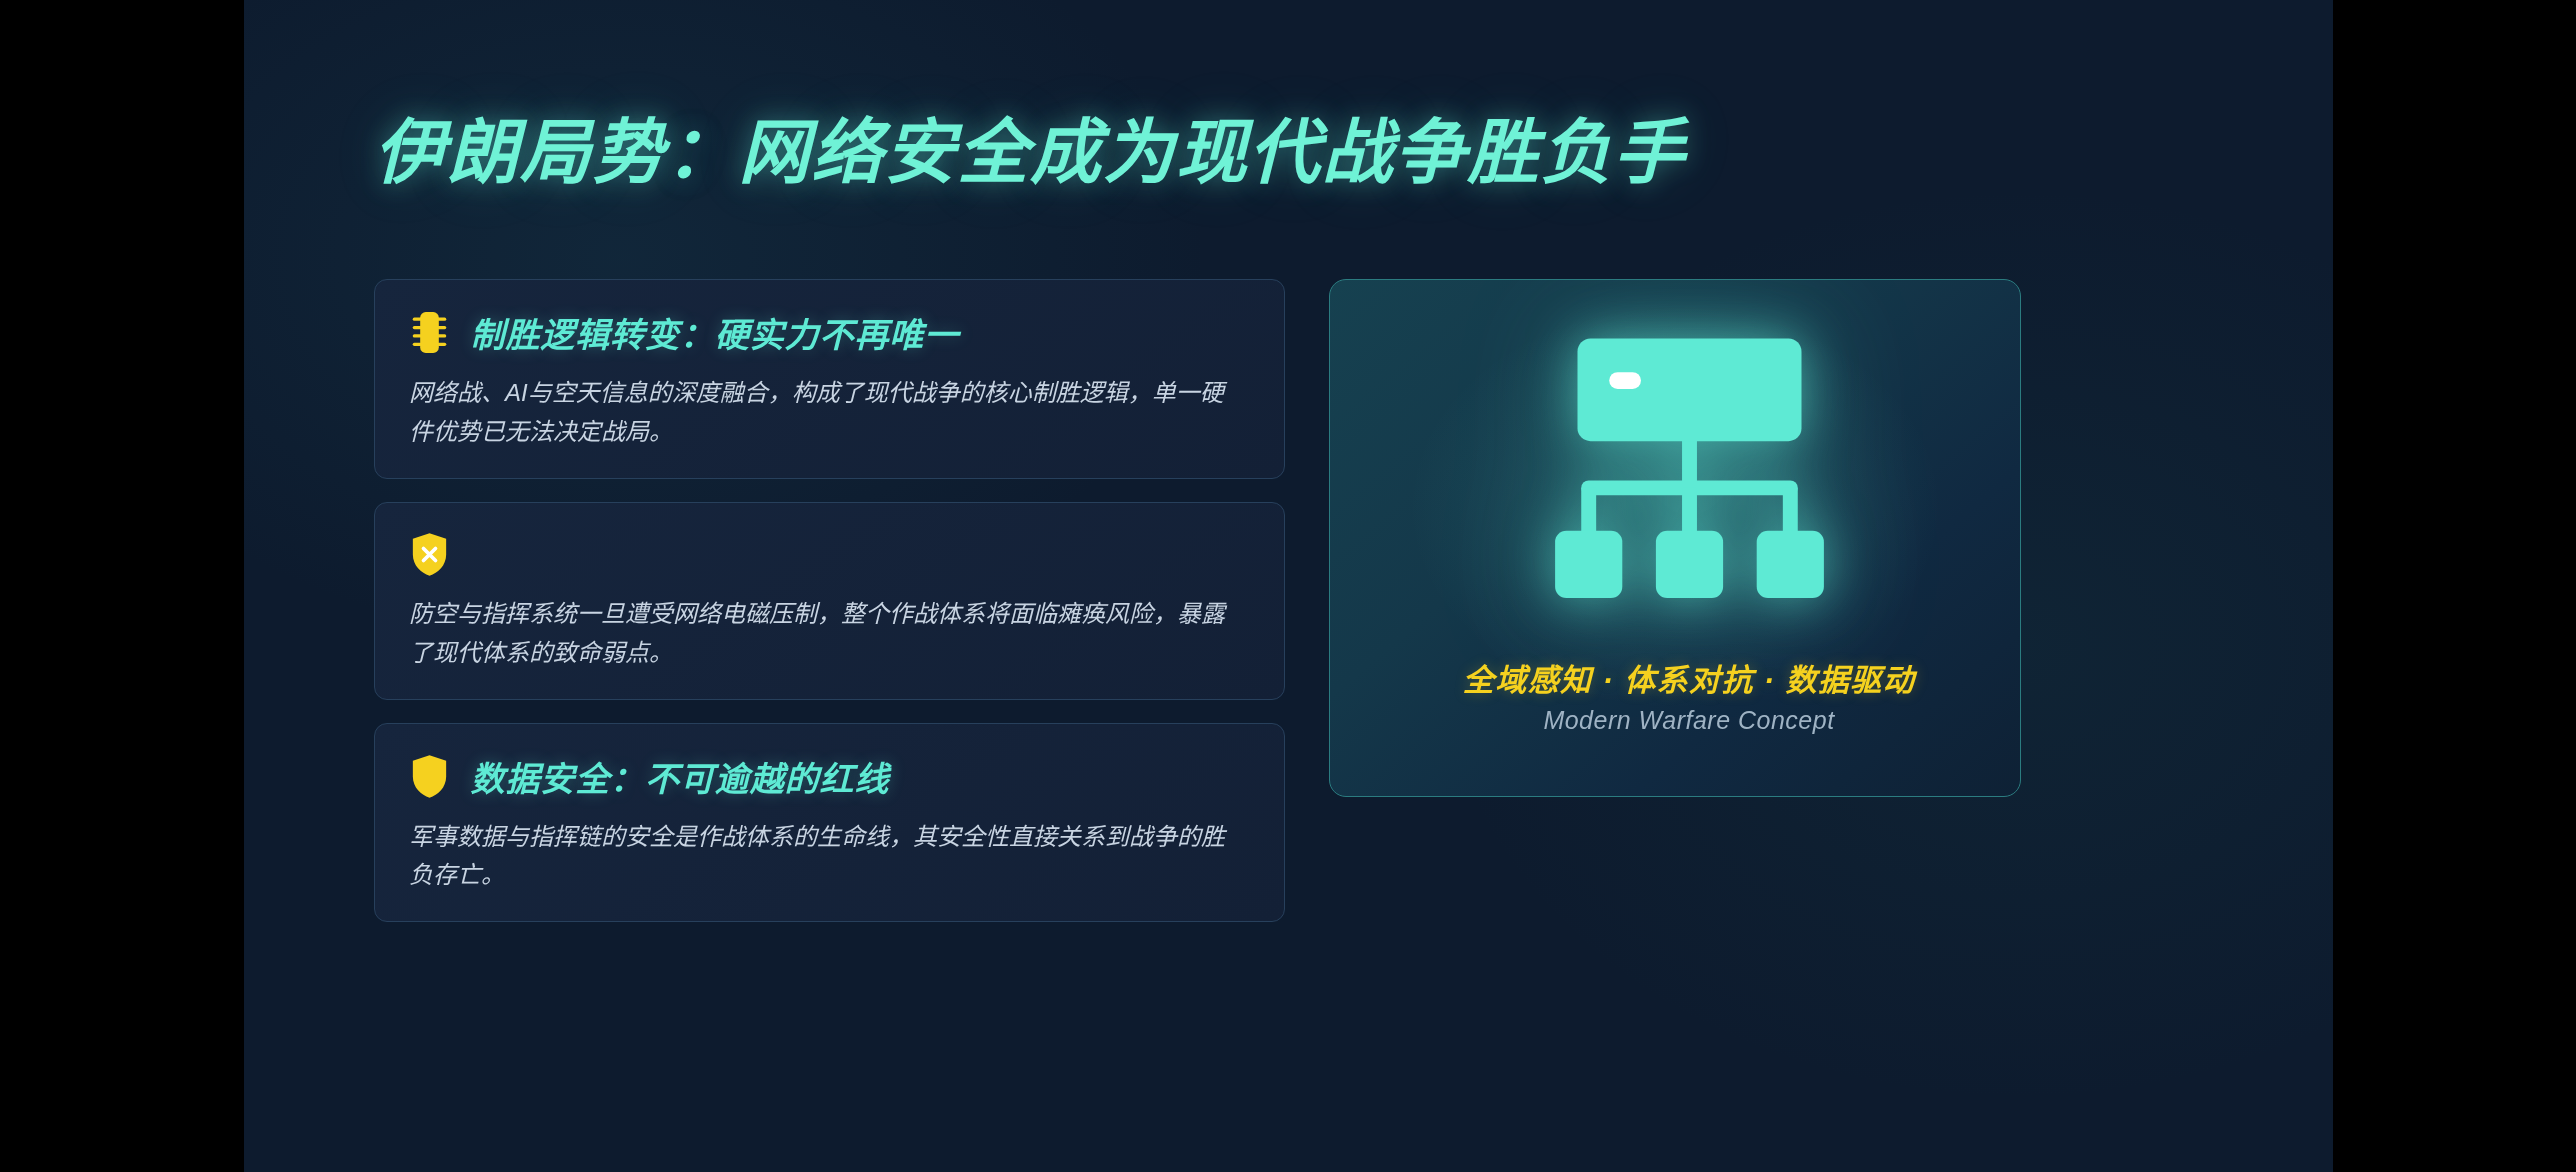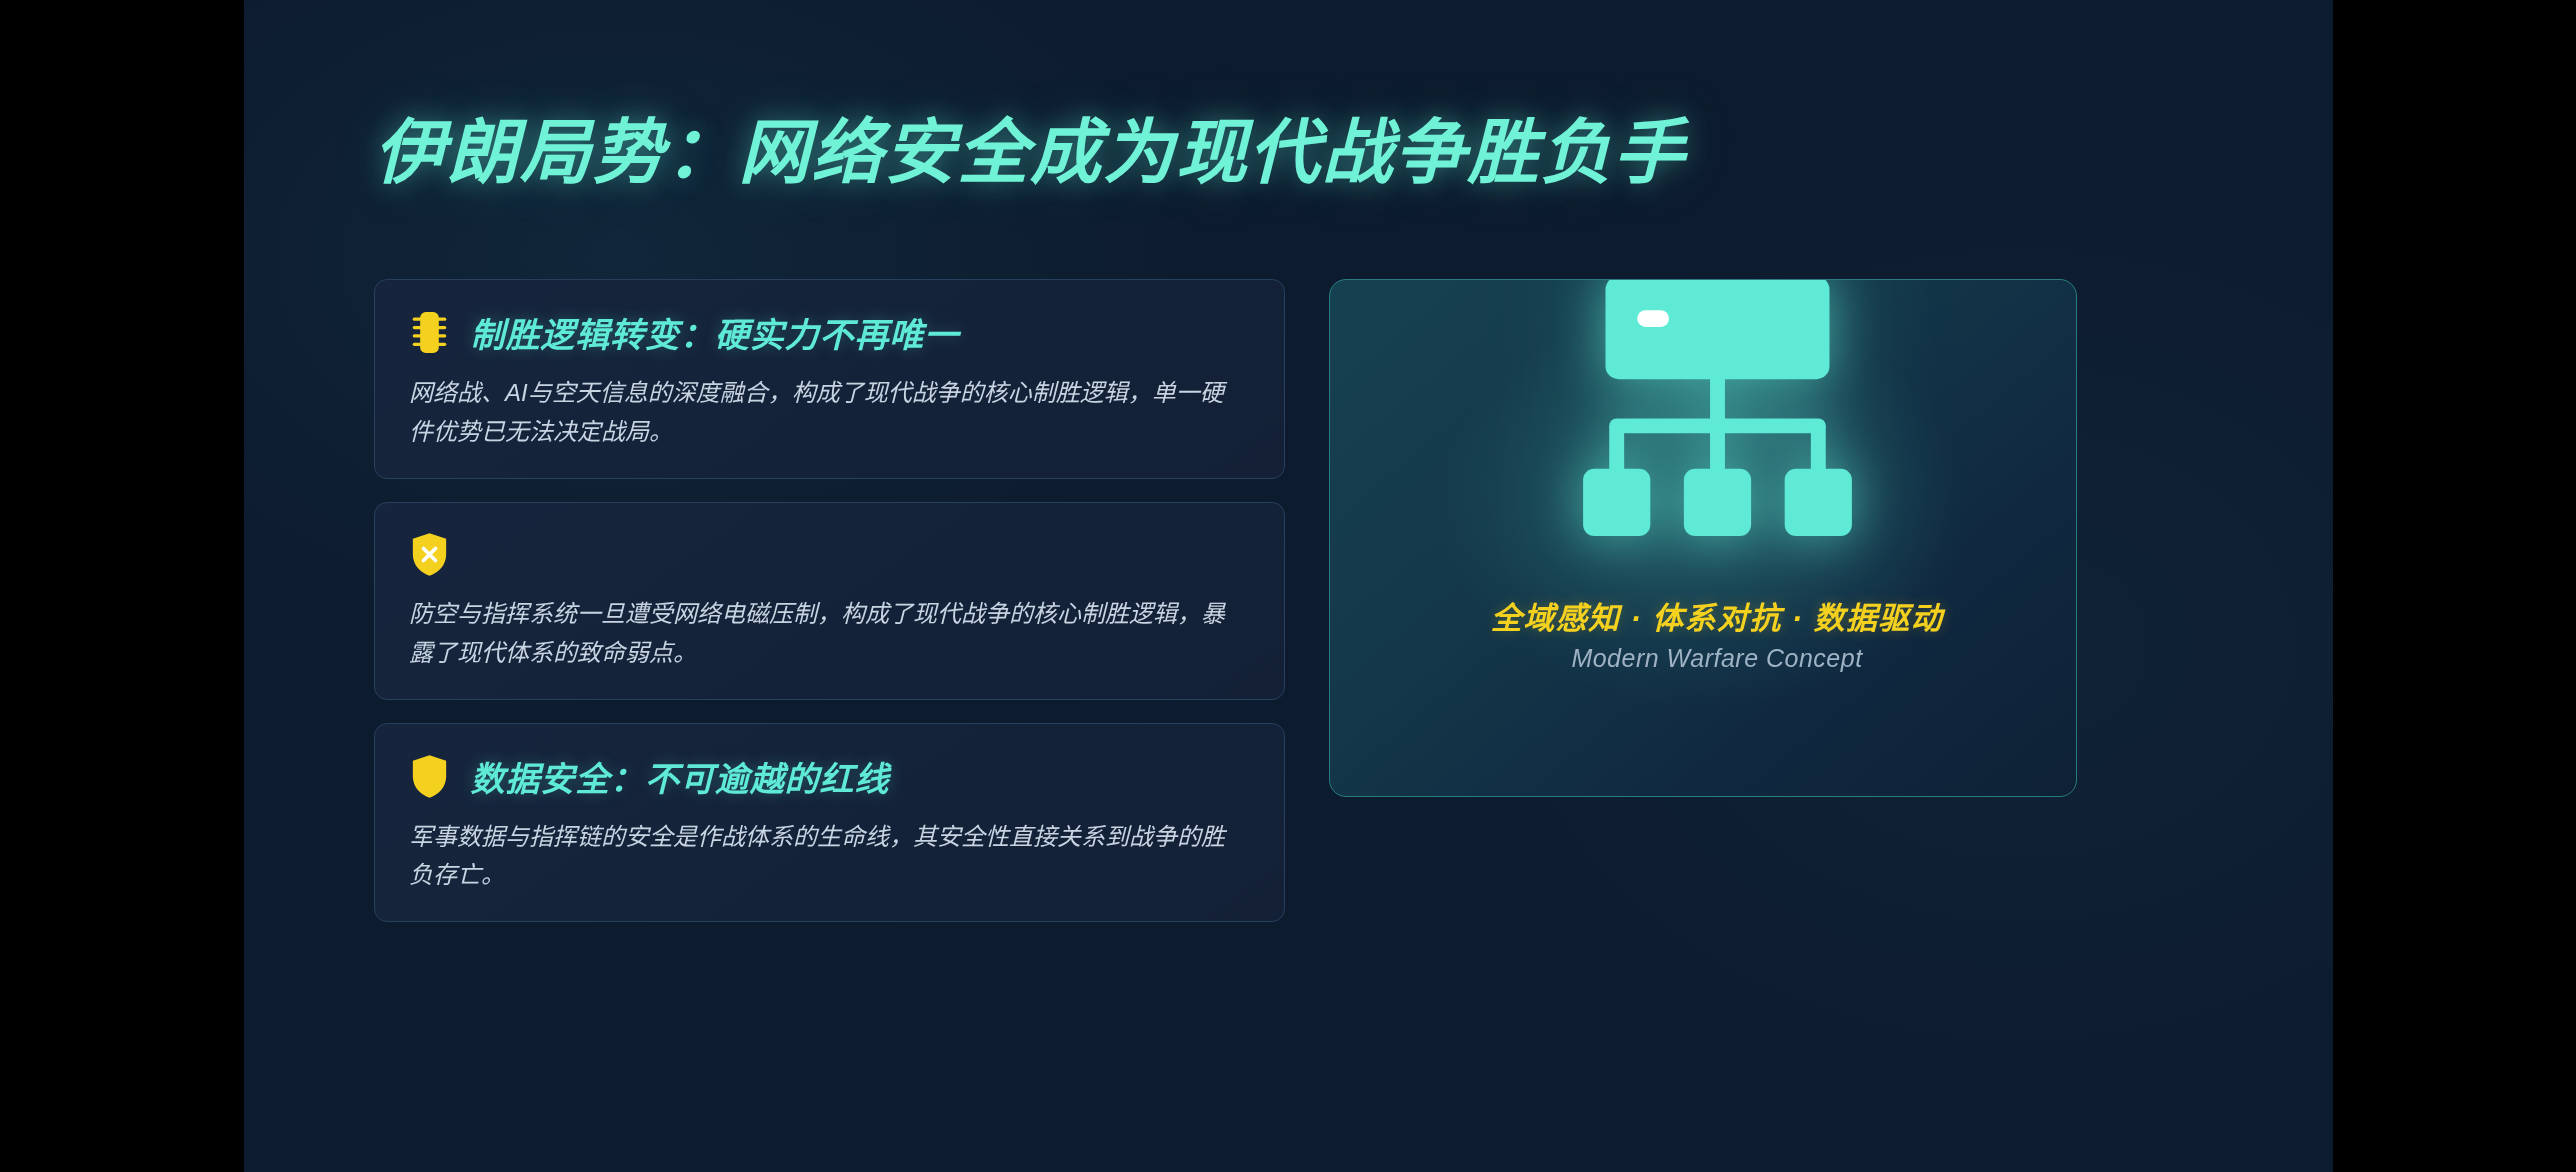--- a/index.html
+++ b/index.html
@@ -99,28 +99,28 @@
   .card-body {
     font-size:24px;
     line-height:1.62;
     color:#c8d4e2;
     max-width:831px;
   }
 
   
   .visual-panel {
     position:relative;
-    width:748px;
+    width:692px;
     border:0.9px solid #2b7c80;
     border-radius:17px;
     background:linear-gradient(140deg,#164150 0%,#14384a 38%,#102941 70%,#0e2135 100%);
     display:flex;
     flex-direction:column;
     align-items:center;
-    justify-content:flex-start;
+    justify-content:center;
     overflow:hidden;
     padding-left:28px;
   }
   .visual-panel::after{
     content:"";
     position:absolute;
     left:50%; top:44%;
     width:579px; height:439px;
     transform:translate(-50%,-50%);
     background:radial-gradient(ellipse at center, rgba(94,234,212,.16), rgba(94,234,212,0) 65%);
@@ -185,21 +185,21 @@
 
         <div class="card">
           <div class="card-head">
             <span class="card-icon">
               <svg width="37" height="45" viewBox="0 0 40 48">
                 <path d="M20 1 L38 7 V24 C38 36 29 44 20 47 C11 44 2 36 2 24 V7 Z" fill="#f5d11f"></path>
                 <path d="M13.5 17.5 L26.5 30.5 M26.5 17.5 L13.5 30.5" stroke="#ffffff" stroke-width="4" stroke-linecap="round"></path>
               </svg>
             </span>
           </div>
-          <div class="card-body">防空与指挥系统一旦遭受网络电磁压制，构成了现代战争的核心制胜逻辑，暴露了现代体系的致命弱点。</div>
+          <div class="card-body">防空与指挥系统一旦遭受网络电磁压制，整个作战体系将面临瘫痪风险，暴露了现代体系的致命弱点。</div>
         </div>
 
         <div class="card">
           <div class="card-head">
             <span class="card-icon">
               <svg width="37" height="45" viewBox="0 0 40 48">
                 <path d="M20 1 L38 7 V24 C38 36 29 44 20 47 C11 44 2 36 2 24 V7 Z" fill="#f5d11f"></path>
               </svg>
             </span>
             <div class="card-title">数据安全：不可逾越的红线</div>

